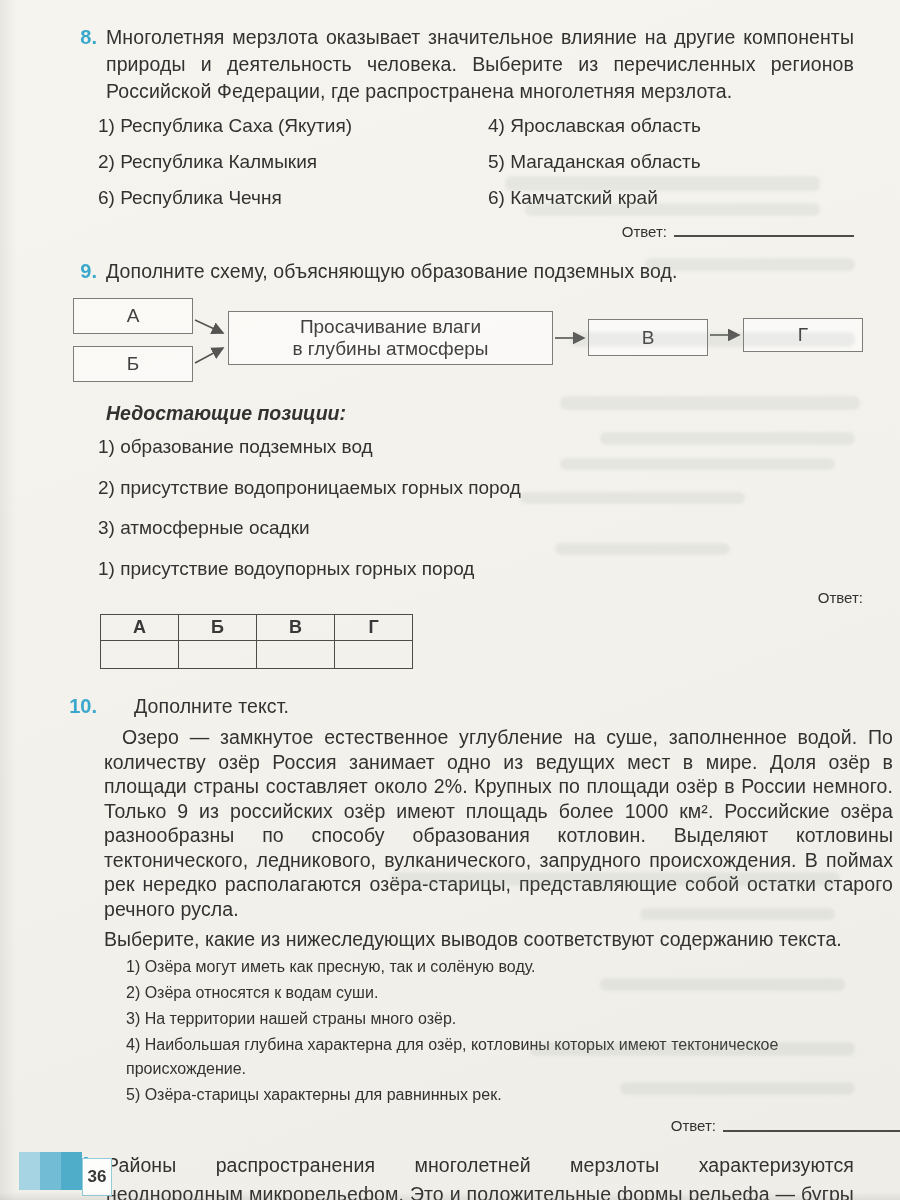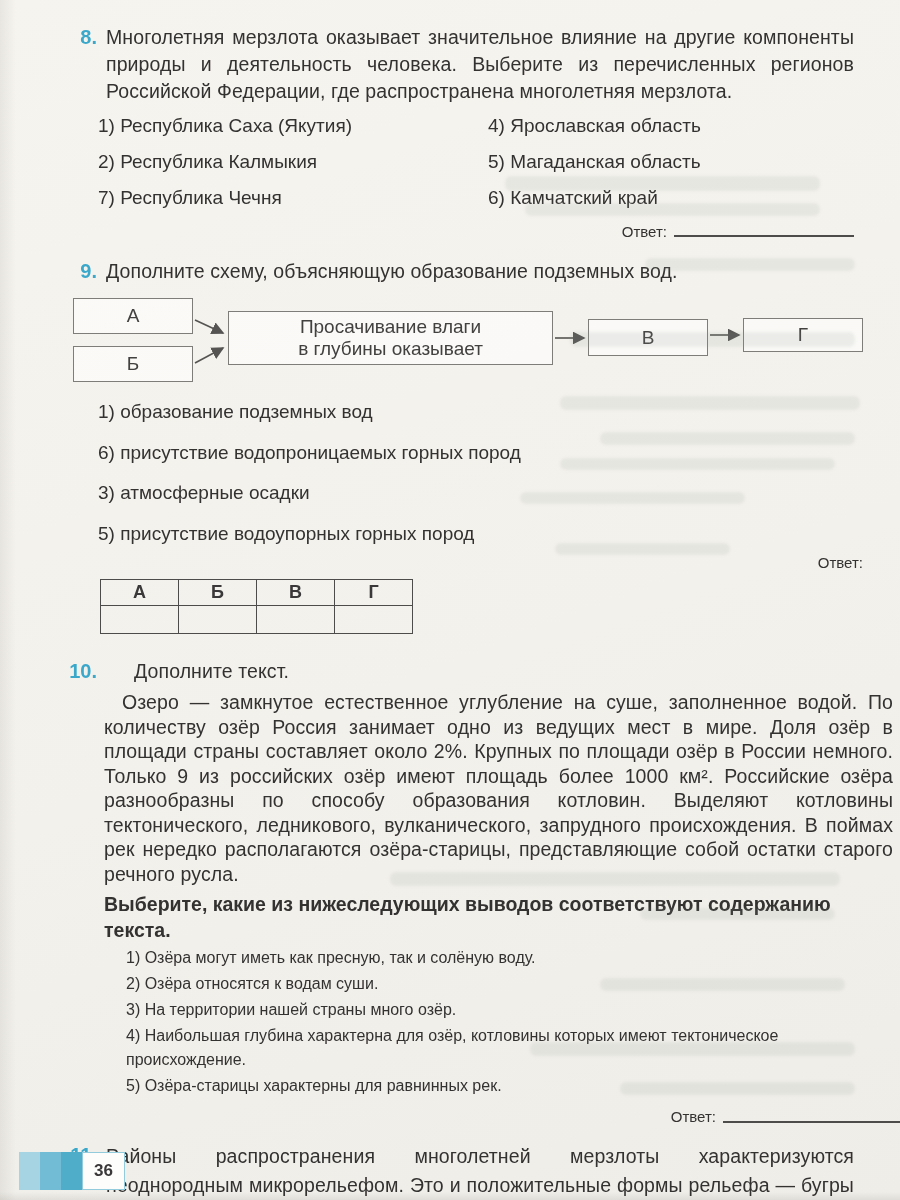--- a/index.html
+++ b/index.html
@@ -44,52 +44,52 @@
   .sec-q9 .answer-row { margin-top:6px; }
 
   .ans-table { border-collapse:collapse; margin:8px 0 0 -6px; }
   .ans-table th, .ans-table td { border:1.5px solid #4e4c4a; width:78px; }
   .ans-table th { height:26px; font-size:18px; font-weight:bold; color:#3a3838; text-align:center; }
   .ans-table td { height:28px; }
 
   .sec-q10 { margin-top:24px;gap:28px; }
   .para { margin:5px 15px 0 -30px; width:789px; font-size:19.5px; line-height:24.5px;
     text-align:justify; text-indent:18px; letter-spacing:0.1px; }
-  .prompt { margin:5px 0 0 -30px; width:789px; font-size:19.5px; line-height:26px; font-weight:bold; }
+  .prompt { margin:5px 0 0 -30px; width:789px; font-size:19.5px; line-height:26px; font-weight:normal; }
   .opts10 { margin:3px 0 0 -8px; }
   .opt10 { font-size:16px; line-height:24px; margin-top:2px; max-width:768px; }
   .sec-q10 .answer-row { margin-top:10px; }
   .sec-q10 .ans-line { width:185px; }
 
   .sec-q11 { margin-top:16px; }
   .sec-q11 .stem { line-height:29px; }
 
   .footer { position:absolute; left:19px; top:1152px; display:flex; }
   .sq { width:21px; height:38px; }
-  .pagenum-box { width:43px; height:38px; background:#fdfdfc; border:1px solid #93cbdd;
+  .pagenum-box { width:30px; height:38px; background:#fdfdfc; border:1px solid #93cbdd;
     display:flex; align-items:center; justify-content:center;
-    font-size:17px; font-weight:bold; color:#3a3838; }
+    font-size:17px; font-weight:bold; color:#3a3838;margin-top:6px; }
 
   .bleed { position:absolute; background:#8a9a8f; opacity:0.13; filter:blur(1.5px);
     border-radius:6px; pointer-events:none; }
 </style>
 </head>
 <body>
 
 <div class="page">
 
   <section class="qrow">
     <div class="qnum">8.</div>
     <div class="qbody">
       <p class="stem">Многолетняя мерзлота оказывает значительное влияние на другие компоненты природы и деятельность человека. Выберите из перечисленных регионов Российской Федерации, где распространена многолетняя мерзлота.</p>
       <div class="two-col">
         <div class="col-left">
           <div class="opt">1) Республика Саха (Якутия)</div>
           <div class="opt">2) Республика Калмыкия</div>
-          <div class="opt">7) Республика Чечня</div>
+          <div class="opt">6) Республика Чечня</div>
         </div>
         <div class="col-right">
           <div class="opt">4) Ярославская область</div>
           <div class="opt">5) Магаданская область</div>
           <div class="opt">6) Камчатский край</div>
         </div>
       </div>
       <div class="answer-row">
         <span>Ответ:</span><span class="ans-line"></span>
       </div>
@@ -110,31 +110,32 @@
           </defs>
           <line x1="122" y1="28" x2="150" y2="41" stroke="#565452" stroke-width="1.6" marker-end="url(#ah)"></line>
           <line x1="122" y1="71" x2="150" y2="56" stroke="#565452" stroke-width="1.6" marker-end="url(#ah)"></line>
           <line x1="482" y1="46" x2="511" y2="46" stroke="#565452" stroke-width="1.6" marker-end="url(#ah)"></line>
           <line x1="637" y1="43" x2="666" y2="43" stroke="#565452" stroke-width="1.6" marker-end="url(#ah)"></line>
         </svg>
         <div class="dbox small" style="left:0;top:6;top:6px;">А</div>
         <div class="dbox small" style="left:0;top:54px;">Б</div>
         <div class="dbox" style="left:155px;top:19px;width:325px;height:54px;flex-direction:column;">
           <div>Просачивание влаги</div>
-          <div>в глубины оказывает</div>
+          <div>в глубины атмосферы</div>
         </div>
         <div class="dbox small" style="left:515px;top:27px;height:37px;">В</div>
         <div class="dbox small" style="left:670px;top:26px;height:34px;">Г</div>
       </div>
 
+      <div class="missing-title">Недостающие позиции:</div>
       <div class="missing-list">
         <div class="opt">1) образование подземных вод</div>
-        <div class="opt">6) присутствие водопроницаемых горных пород</div>
+        <div class="opt">2) присутствие водопроницаемых горных пород</div>
         <div class="opt">3) атмосферные осадки</div>
-        <div class="opt">5) присутствие водоупорных горных пород</div>
+        <div class="opt">1) присутствие водоупорных горных пород</div>
       </div>
 
       <div class="answer-row">
         <span>Ответ:</span>
       </div>
 
       <table class="ans-table">
         <tbody>
             <tr>
           <th>А</th>

